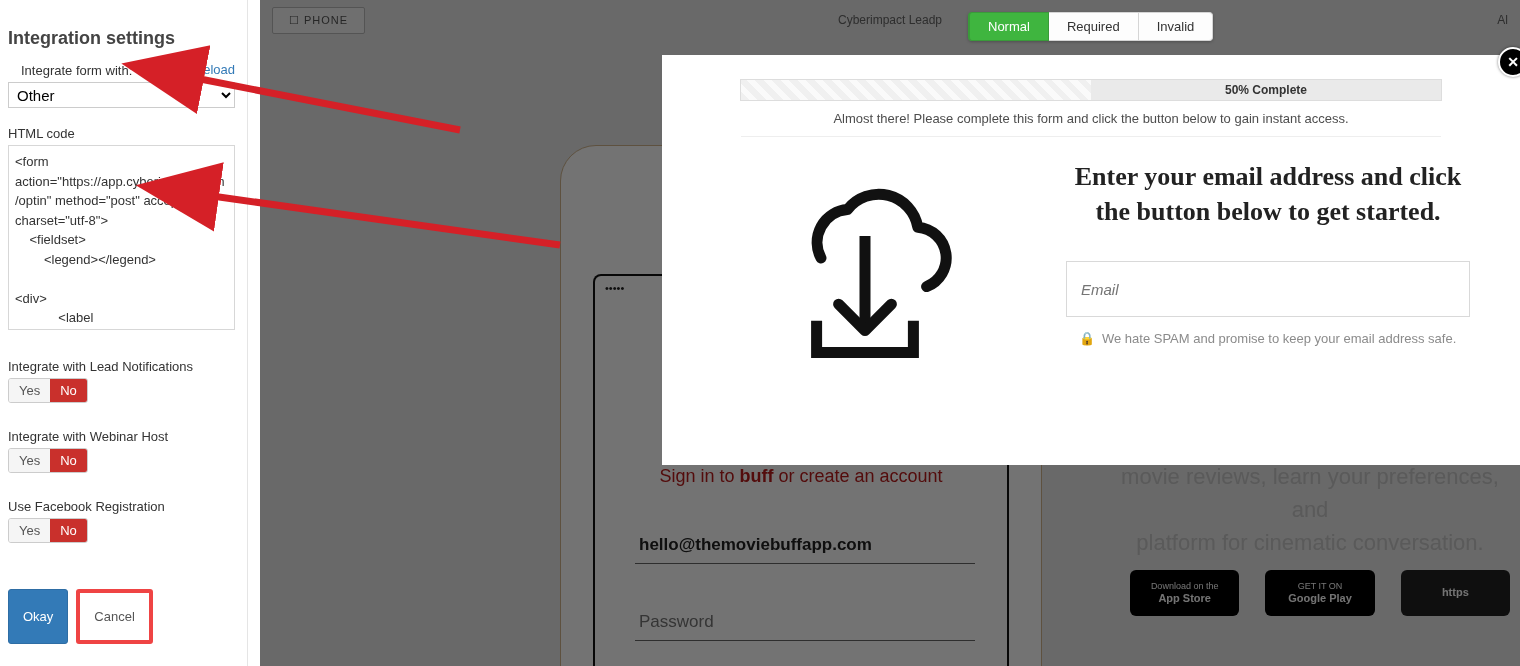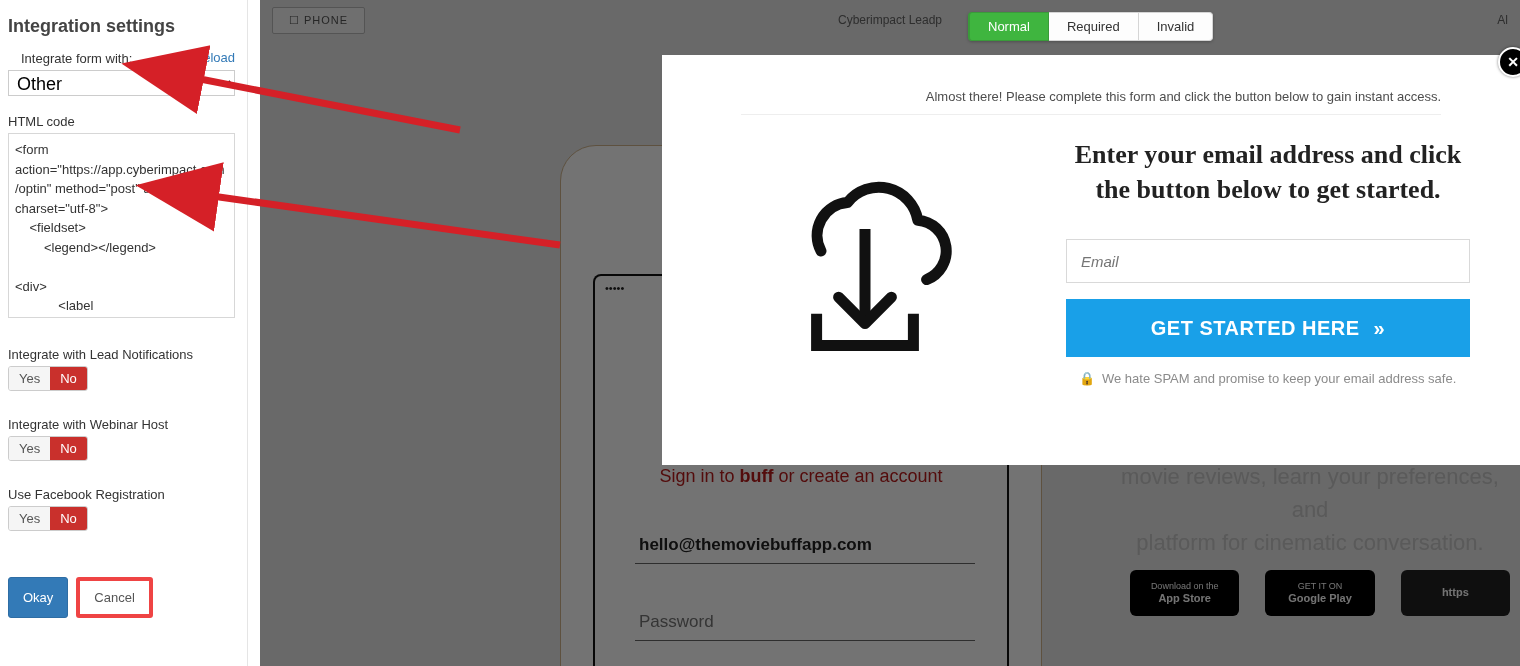--- a/index.html
+++ b/index.html
@@ -24,34 +24,34 @@
     width: 248px;
     height: 666px;
     background: #fff;
     padding: 8px 12px 0 8px;
     box-sizing: border-box;
     font-size: 13px;
     color: #333;
     border-right: 1px solid #e5e5e5;
   }
   .sidebar h2 {
-    margin: 8px 0 8px 0;
+    margin: 20px 0 8px 0;
     font-size: 18px;
     font-weight: bold;
     color: #444;
   }
   .row-flex { display: flex; justify-content: space-between; align-items: center; margin-left: 13px; }
   .link { color: #337ab7; font-size: 13px; cursor: pointer; }
   .sidebar label.blk { display:block; margin: 6px 0 4px 0; color:#333; }
   .select {
     width: 100%;
     height: 26px;
     border: 1px solid #ccc;
     background: #fff;
-    font-size: 18px;
+    font-size: 15px;
     padding: 2px 4px;
     box-sizing: border-box;
   }
   .code-area {
     width: 100%;
     height: 185px;
     border: 1px solid #d7d7d7;
     font-family: inherit;
     font-size: 13px;
     color: #333;
@@ -79,21 +79,21 @@
   }
   .toggle span.active {
     background:#c9302c;
     color:#fff;
   }
   .btn-row { margin-top: 46px; display:flex; gap:8px; }
   .btn-primary {
     background:#337ab7;
     color:#fff;
     border:1px solid #2e6da4;
-    padding:12px 14px;
+    padding:19px 14px;
     border-radius:3px;
     font-size:13px;
     cursor:pointer;
   }
   .btn-default {
     background:#fff;
     color:#555;
     border:4px solid #ef4444;
     padding:6px 14px;
     border-radius:3px;
@@ -250,39 +250,39 @@
     position:relative;
     background:repeating-linear-gradient(45deg,#f0f0f0,#f0f0f0 6px,#fafafa 6px,#fafafa 12px);
   }
   .progress-fill {
     position:absolute; left:50%; top:0; height:100%; right:0;
     background:#eaeaea;
     display:flex; align-items:center; justify-content:center;
     color:#333; font-size:12px; font-weight:bold;
   }
   .modal-sub {
-    text-align:right; margin:10px auto 0; color:#4d4d4d;
+    text-align:center; margin:10px auto 0; color:#4d4d4d;
     font-size:13px;
     padding-bottom:10px;
     border-bottom:1px solid #eee;
     width:700px;
   }
   .modal-body {
     display:flex; gap:48px; margin-top:22px;
   }
   .cloud-col { width:306px; display:flex; align-items:center; justify-content:center; }
   .form-col { flex:1; }
   .form-col h3 {
     margin:0 0 32px 0;
     font-size:26px; font-weight:700; color:#222;
     text-align:center; line-height:1.35;
     font-family:Georgia, "Times New Roman", serif;
   }
   .email-input {
-    width:100%; height:44px;
+    width:100%; height:56px;
     border:1px solid #d9d9d9;
     padding:0 14px;
     font-size:15px;
     box-sizing:border-box;
     font-style:italic;
     color:#888;
   }
   .cta {
     width:100%; height:58px;
     margin-top:16px;
@@ -405,39 +405,38 @@
 
   <div class="tabs">
     <div class="tab active">Normal</div>
     <div class="tab">Required</div>
     <div class="tab">Invalid</div>
   </div>
 
   <div class="modal">
     <div class="modal-close">✕</div>
 
+    <div class="progress-wrap">
+      <div class="progress-fill">50% Complete</div>
+    </div>
 
     <div class="modal-sub">Almost there! Please complete this form and click the button below to gain instant access.</div>
 
     <div class="modal-body">
       <div class="cloud-col">
         <svg width="220" height="220" viewBox="0 0 100 100" stroke="#111" fill="none" stroke-width="5">
           <path d="M30 45 a15 15 0 0 1 12 -22 a18 18 0 0 1 32 8 a14 14 0 0 1 4 27" stroke-linecap="round" stroke-linejoin="round"></path>
           <line x1="50" y1="35" x2="50" y2="78"></line>
           <polyline points="38,66 50,78 62,66" stroke-linecap="round" stroke-linejoin="round"></polyline>
           <polyline points="28,76 28,88 72,88 72,76" stroke-linecap="square"></polyline>
         </svg>
       </div>
       <div class="form-col">
         <h3>Enter your email address and click the button below to get started.</h3>
         <input class="email-input" placeholder="Email" style="">
-        <button class="cta">
-          <span>GET STARTED HERE</span>
-          <span class="chev">»</span>
-        </button>
         <div class="spam-note">
           <span class="lock">🔒</span><span>We hate SPAM and promise to keep your email address safe.</span>
         </div>
       </div>
     </div>
   </div>
 
   <svg class="arrows">
     <defs>
       <marker id="ah" markerWidth="12" markerHeight="12" refX="2" refY="5" orient="auto">

